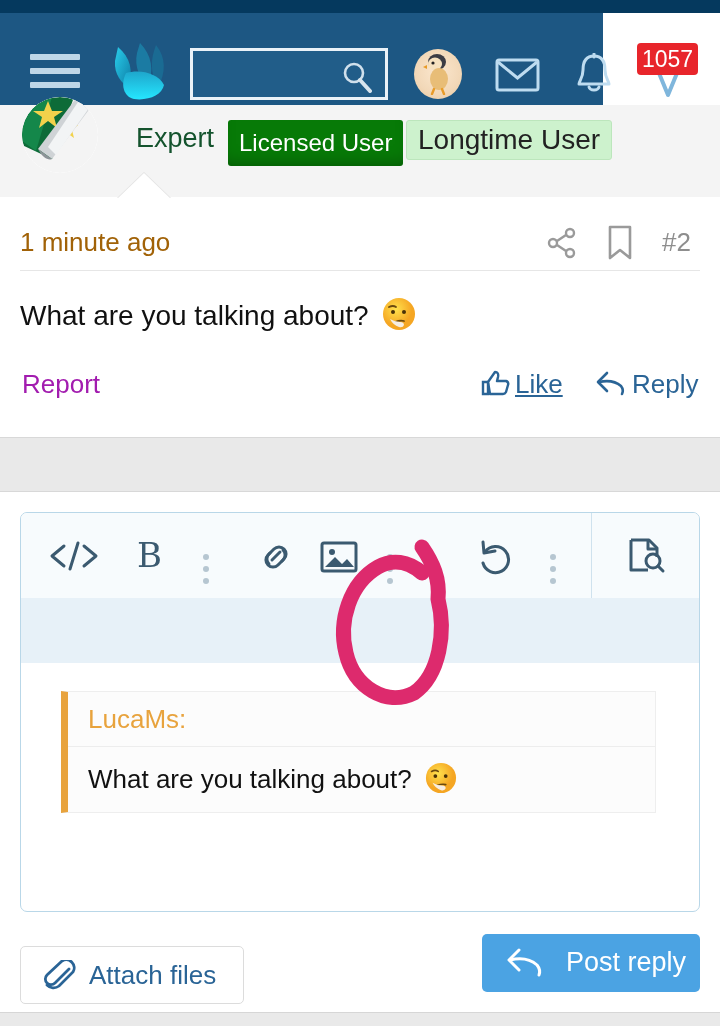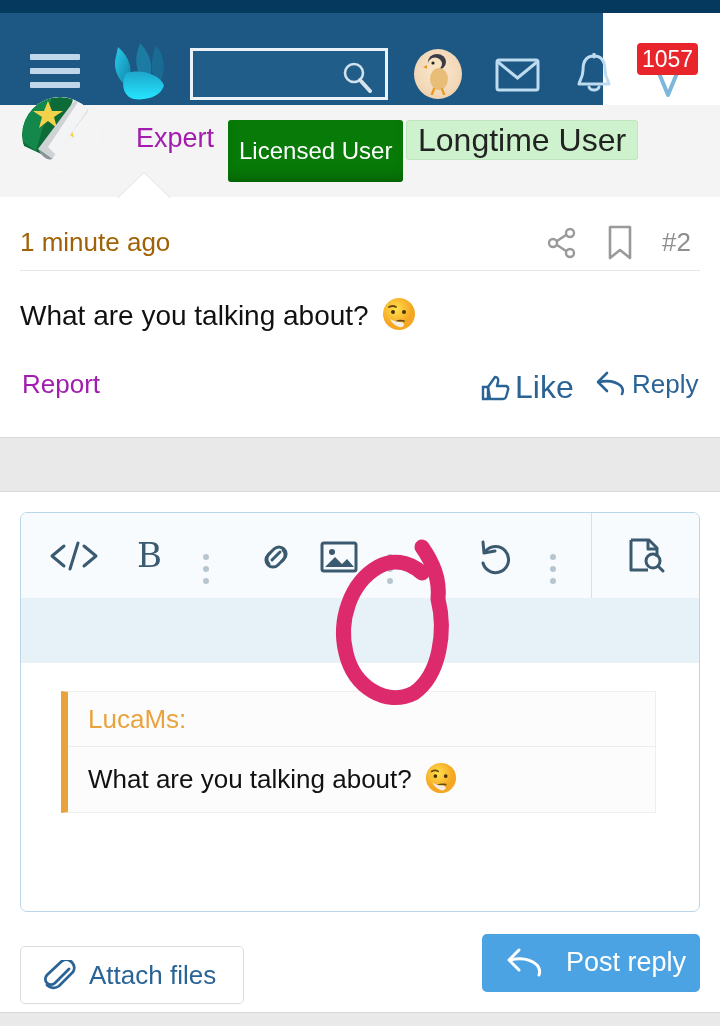--- a/index.html
+++ b/index.html
@@ -39,43 +39,43 @@
   .alert-ico{position:absolute;left:648px;top:42px;width:40px;height:44px;}
   .badge{position:absolute;left:637px;top:30px;min-width:60px;height:32px;background:#e8252b;
      border-radius:4px;color:#fff;font-size:23px;line-height:32px;text-align:center;
      padding:0 5px;box-sizing:border-box;font-family:"Liberation Sans",sans-serif;}
 
   
   .post-top{position:absolute;left:0;top:105px;width:720px;height:92px;background:#f4f4f4;
      border-bottom:1px solid #e2e2e2;}
   .avatar-post{position:absolute;left:22px;top:-8px;width:76px;height:76px;border-radius:50%;
      overflow:hidden;background:#fff;}
-  .post-top .usertitle{position:absolute;left:136px;top:18px;font-size:27px;color:#a21caf;text-align:right;}
-  .badge-green{position:absolute;left:228px;top:15px;height:38px;line-height:38px;padding:12px 11px;
+  .post-top .usertitle{position:absolute;left:136px;top:18px;font-size:27px;color:#14532d;text-align:right;}
+  .badge-green{position:absolute;left:228px;top:15px;height:38px;line-height:38px;padding:4px 11px;
      background:#077a07;color:#fff;font-size:24px;border-radius:3px;
      box-shadow:inset 0 -12px 18px -12px rgba(0,0,0,.35);}
   .badge-lightgreen{position:absolute;left:406px;top:15px;height:38px;line-height:38px;padding:0 11px;
-     background:#cdf2cd;color:#222;font-size:32px;border-radius:3px;border:1px solid #bce6bc;}
+     background:#cdf2cd;color:#222;font-size:28px;border-radius:3px;border:1px solid #bce6bc;}
   .caret{position:absolute;left:118px;top:173px;width:0;height:0;border-left:26px solid transparent;
      border-right:26px solid transparent;border-bottom:25px solid #fff;z-index:3;}
   .caret-b{position:absolute;left:117px;top:172px;width:0;height:0;border-left:27px solid transparent;
      border-right:27px solid transparent;border-bottom:26px solid #e2e2e2;z-index:2;}
 
   
   .post-body{position:absolute;left:0;top:197px;width:720px;height:240px;background:#fff;}
   .meta-time{position:absolute;left:20px;top:30px;font-size:26px;color:#a16207;}
   .share-ico{position:absolute;left:546px;top:30px;width:32px;height:32px;cursor:pointer;}
   .bookmark-ico{position:absolute;left:606px;top:28px;width:28px;height:36px;cursor:pointer;}
   .postnum{position:absolute;left:662px;top:30px;font-size:26px;color:#8e8e8e;}
   .hr-meta{position:absolute;left:20px;top:73px;width:680px;height:1px;background:#e6e6e6;}
   .post-text{position:absolute;left:20px;top:100px;font-size:28px;color:#111;}
   .emoji-think{display:inline-block;vertical-align:-6px;margin-left:6px;}
 
   .report-link{position:absolute;left:22px;top:172px;font-size:26px;color:#a21caf;cursor:pointer;}
-  .like-btn{position:absolute;left:480px;top:172px;font-size:32px;color:#2a6496;cursor:pointer;}
+  .like-btn{position:absolute;left:480px;top:172px;font-size:26px;color:#2a6496;cursor:pointer;text-decoration:underline;}
   .reply-btn{position:absolute;left:595px;top:172px;font-size:26px;color:#2a6496;cursor:pointer;}
   .like-btn svg,.reply-btn svg{vertical-align:-4px;margin-right:5px;}
 
   
   .gray-band{position:absolute;left:0;top:437px;width:720px;height:53px;background:#e9e9e9;
      border-top:1px solid #d8d8d8;border-bottom:1px solid #d8d8d8;}
 
   
   .editor{position:absolute;left:20px;top:512px;width:680px;height:400px;background:#fff;
      border:1px solid #b9d7e8;border-radius:7px;box-sizing:border-box;overflow:hidden;}

